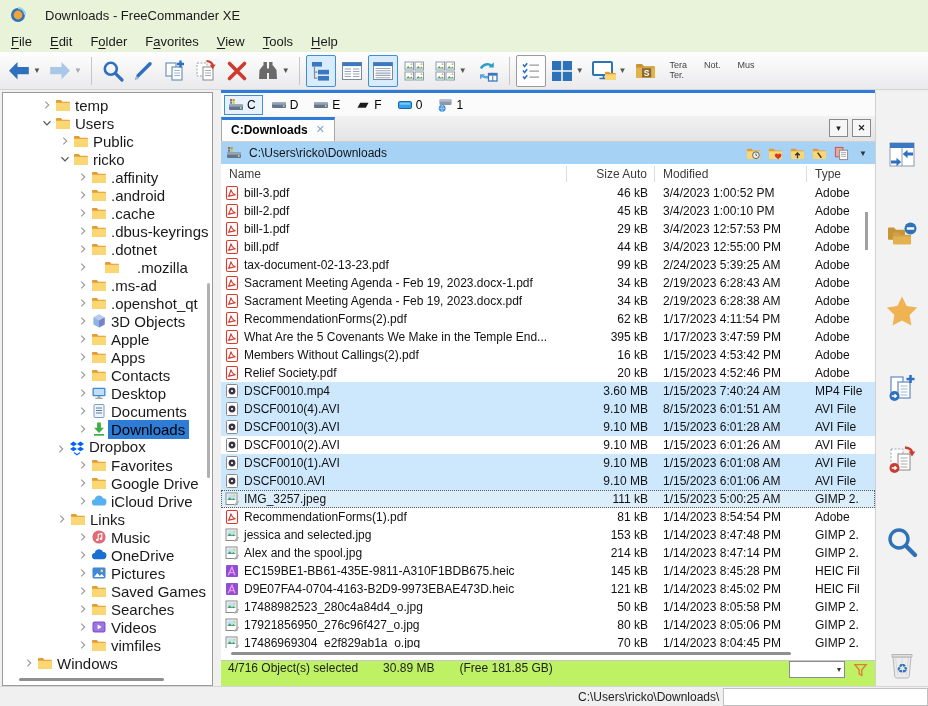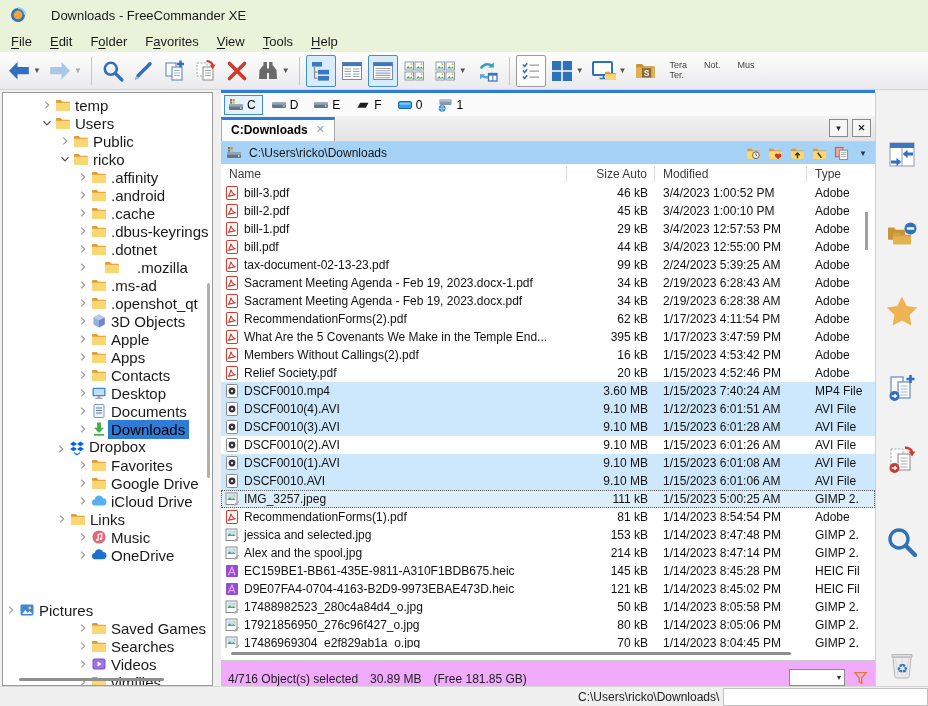--- a/index.html
+++ b/index.html
@@ -2,21 +2,21 @@
 <html><head>
 <meta charset="utf-8">
 <style>
 * { box-sizing: border-box; }
 html,body { margin:0; padding:0; }
 body {
   width:928px; height:706px; position:relative; overflow:hidden;
   font-family:"Liberation Sans", sans-serif; background:#f0f0f0;
   -webkit-font-smoothing:antialiased;
 }
-.titlebar { height:30px; background:#e9f3da; display:flex; align-items:center; padding-left:10px; gap:25px; font-size:13px; color:#1a1a1a; }
+.titlebar { height:30px; background:#e9f3da; display:flex; align-items:center; padding-left:10px; gap:19px; font-size:13px; color:#1a1a1a; }
 .menubar { height:22px; background:#e9f3da; display:flex; align-items:center; font-size:13px; color:#1a1a1a; padding-left:2px; }
 .menu-item { padding:2px 9px; cursor:default; }
 .menu-item u { text-underline-offset:2px; }
 .toolbar { height:38px; background:linear-gradient(#fefefe,#eaeaec); border-bottom:1px solid #d4d4d6; display:flex; align-items:center; padding:0 4px; gap:1px; }
 .tb-btn { height:32px; min-width:30px; display:flex; align-items:center; justify-content:center; border:1px solid transparent; border-radius:2px; padding:0 2px; }
 .tb-btn.sel { border:1px solid #3d8fdc; background:#d9ecfb; }
 .tb-btn.boxed { border:1px solid #9a9a9a; background:#fdfdfd; }
 .tb-caret { font-size:8px; color:#555; margin-left:2px; }
 .tb-caret.dis { color:#aaa; }
 .tb-sep { width:1px; height:28px; background:#c6c6c8; margin:0 5px; }
@@ -54,21 +54,21 @@
 .frow.sel { background:#cde8fc; }
 .frow.focus { background:#ddeefb; outline:1px dotted #5a5a5a; outline-offset:-1px; }
 .fc-name { width:346px; display:flex; align-items:center; gap:4px; padding-left:3px; overflow:hidden; white-space:nowrap; }
 .fc-name .ficon { width:16px; height:16px; flex:0 0 16px; }
 .fc-size { width:88px; text-align:right; padding-right:7px; white-space:nowrap; }
 .fc-mod { width:152px; padding-left:8px; white-space:nowrap; }
 .fc-type { flex:1; padding-left:8px; white-space:nowrap; overflow:hidden; }
 .list-vscroll { position:absolute; right:7px; top:28px; width:3px; height:38px; background:#a0a0a0; }
 .hscrollbar { height:12px; position:relative; background:#fff; }
 .hscroll-thumb { position:absolute; top:4px; left:10px; width:560px; height:3px; background:#8f8f8f; border-radius:2px; }
-.statusline { height:26px; border-top:1px solid #c8c8c8; background:#f0abfc; display:flex; align-items:flex-end; font-size:12px; color:#222; padding:0 7px; gap:12px; }
+.statusline { height:26px; border-top:1px solid #c8c8c8; background:#bef264; display:flex; align-items:flex-start; font-size:12px; color:#222; padding:0 7px; gap:25px; }
 .statusline .right { margin-left:auto; display:flex; align-items:center; gap:8px; }
 .filter-combo { width:56px; height:17px; background:#fff; border:1px solid #8a8a8a; display:flex; align-items:center; justify-content:flex-end; padding-right:3px; font-size:8px; color:#333; }
 .sidebar { width:53px; background:#f2f2f2; border-left:1px solid #d0d0d0; position:relative; margin-top:2px; }
 .sb-icon { position:absolute; left:50%; transform:translateX(-50%); }
 .bottombar { height:20px; background:#f0f0f0; border-top:1px solid #d6d6d6; display:flex; align-items:center; font-size:12px; color:#222; }
 .bb-path { margin-left:578px; white-space:nowrap; }
 .bb-input { flex:1; height:18px; background:#fff; border:1px solid #c0c0c0; margin-left:4px; }
 svg { display:block; }
 </style>
 </head>
@@ -656,21 +656,21 @@
               <path d="M6 4.2l4 3.8-4 3.8" fill="none" stroke="#9a9a9a" stroke-width="1.3"></path>
             </svg>
           </span>
           <span class="ticon">
             <svg width="16" height="16" viewBox="0 0 16 16" xmlns="http://www.w3.org/2000/svg">
               <path d="M4.3 12.2a3.1 3.1 0 01-.5-6.2 4.3 4.3 0 018.3-1 2.9 2.9 0 01-.5 7.2z" fill="#1b6fd0"></path>
             </svg>
           </span>
           <span class="tlabel">OneDrive</span>
         </div>
-        <div class="trow" style=" margin-top: 37px;">
+        <div class="trow" style="padding-left: 72px;">
           <span class="chev">
             <svg width="14" height="14" viewBox="0 0 16 16" xmlns="http://www.w3.org/2000/svg">
               <path d="M6 4.2l4 3.8-4 3.8" fill="none" stroke="#9a9a9a" stroke-width="1.3"></path>
             </svg>
           </span>
           <span class="ticon">
             <svg width="16" height="16" viewBox="0 0 16 16" xmlns="http://www.w3.org/2000/svg">
               <rect x="1.5" y="2.5" width="13" height="11" rx="1.4" fill="#3f87d8"></rect>
               <circle cx="10.8" cy="5.9" r="1.3" fill="#ffd75e"></circle>
               <path d="M3 12l3.4-4 2.4 2.9 1.9-1.9 2.7 3z" fill="#fff"></path>
@@ -1065,21 +1065,21 @@
             <span class="ficon">
               <svg width="16" height="16" viewBox="0 0 16 16" xmlns="http://www.w3.org/2000/svg">
                 <rect x="2.5" y="1.5" width="11" height="13" rx="1" fill="#fff" stroke="#8a8a8a"></rect>
                 <circle cx="8" cy="8" r="3.4" fill="#3a3340"></circle>
                 <circle cx="8" cy="8" r="1.1" fill="#fff"></circle>
               </svg>
             </span>
             <span>DSCF0010(4).AVI</span>
           </div>
           <div class="fc-size">9.10 MB</div>
-          <div class="fc-mod">1/12/2023 6:01:51 AM</div>
+          <div class="fc-mod">8/15/2023 6:01:51 AM</div>
           <div class="fc-type">AVI File</div>
         </div>
         <div class="frow sel">
           <div class="fc-name">
             <span class="ficon">
               <svg width="16" height="16" viewBox="0 0 16 16" xmlns="http://www.w3.org/2000/svg">
                 <rect x="2.5" y="1.5" width="11" height="13" rx="1" fill="#fff" stroke="#8a8a8a"></rect>
                 <circle cx="8" cy="8" r="3.4" fill="#3a3340"></circle>
                 <circle cx="8" cy="8" r="1.1" fill="#fff"></circle>
               </svg>

